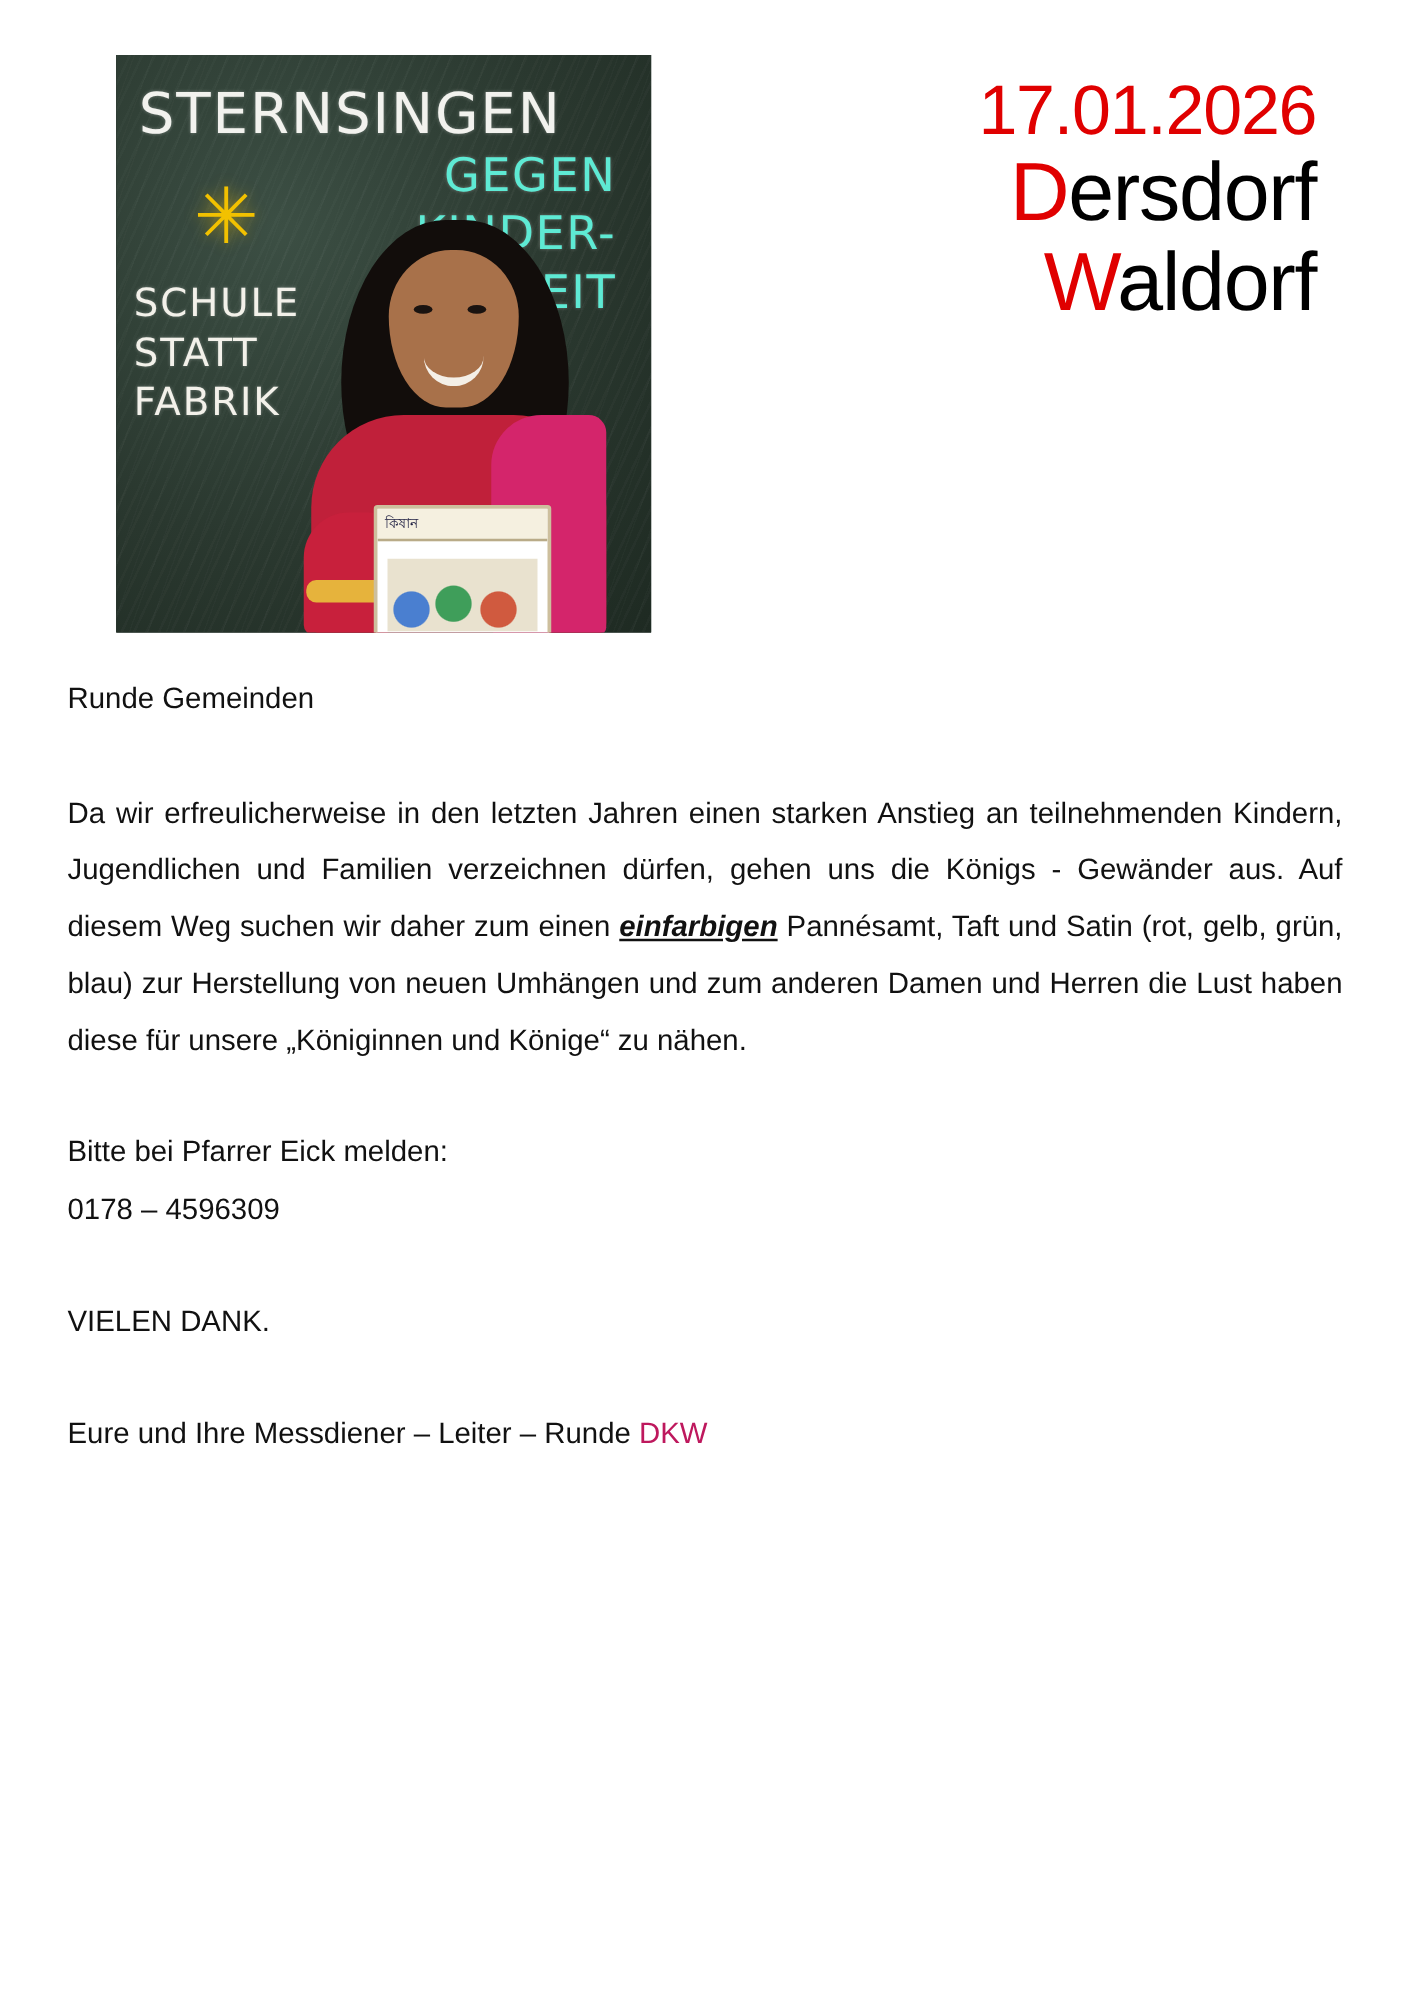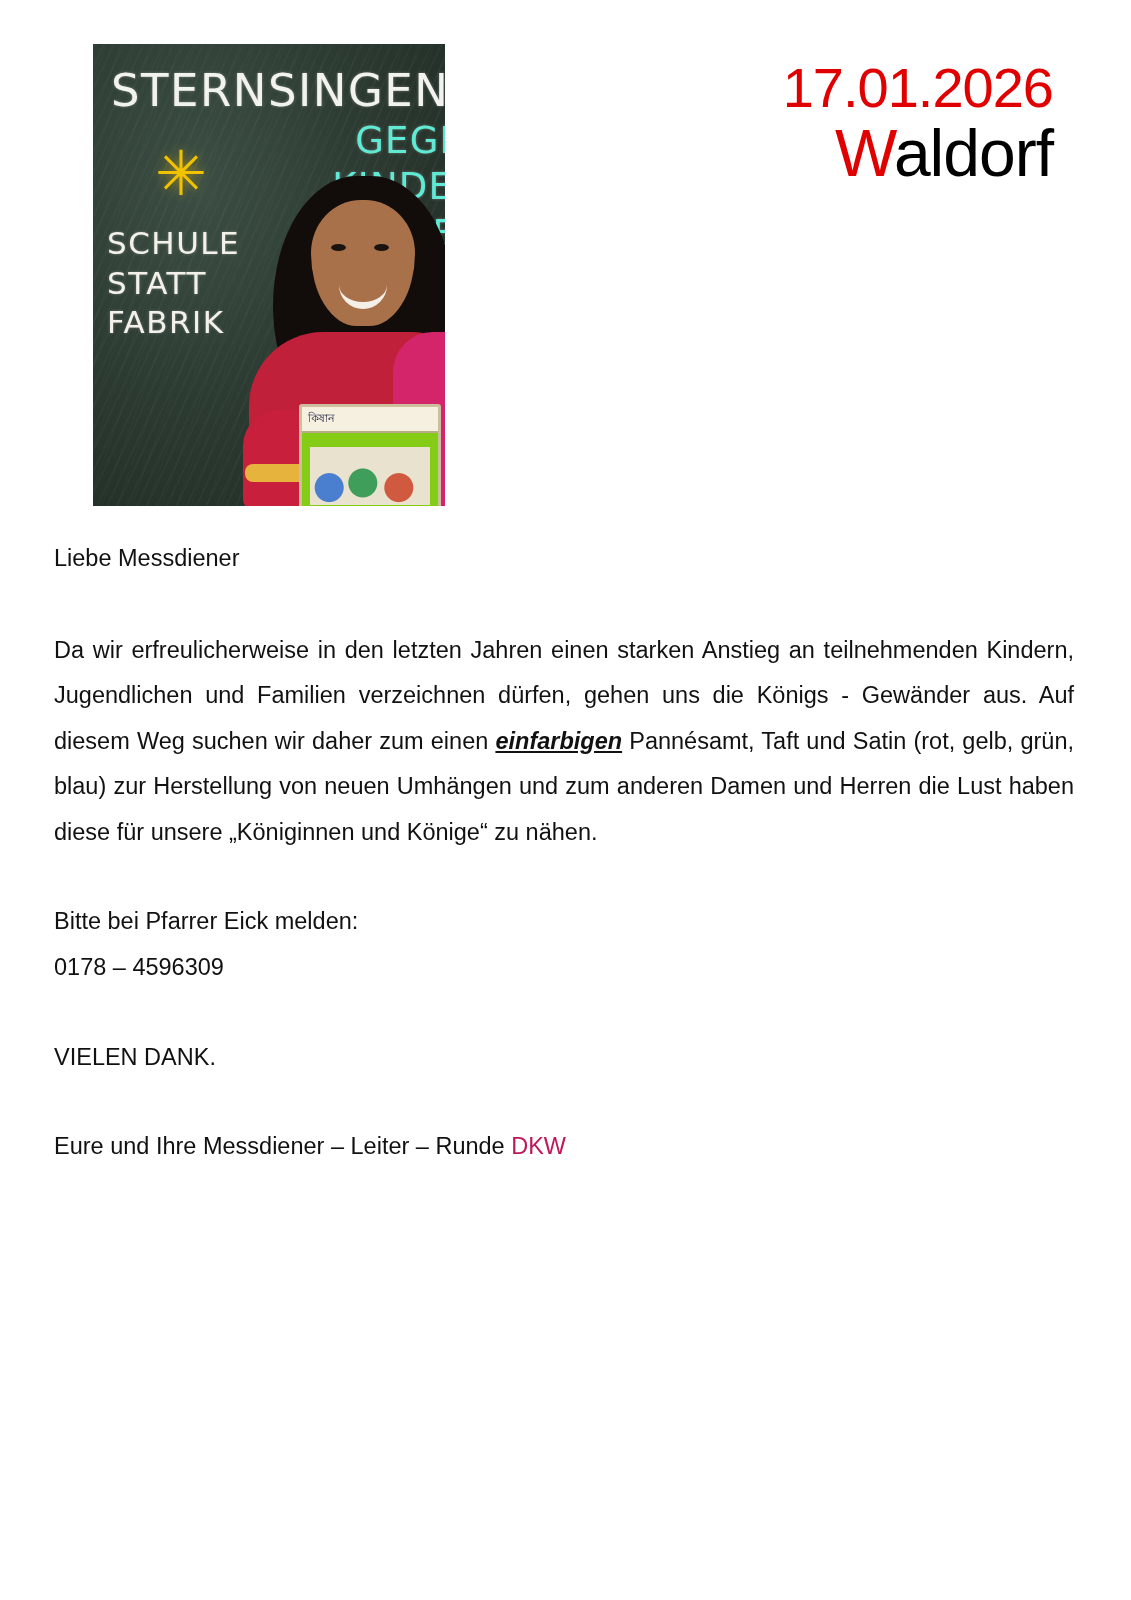--- a/index.html
+++ b/index.html
@@ -29,21 +29,21 @@
     top: 0;
     width: 1131px;
     height: 520px;
   }
 
   
   .poster {
     position: absolute;
     left: 93px;
     top: 44px;
-    width: 352px;
+    width: 428px;
     height: 462px;
     background: #2b3a33;
     overflow: hidden;
     box-shadow: 0 0 0 1px #1d2721 inset;
   }
   .poster .chalkboard {
     position: absolute;
     inset: 0;
     background:
       radial-gradient(ellipse at 30% 30%, #3c4f44 0%, #2a382f 55%, #1e2a22 100%);
@@ -166,21 +166,21 @@
     position: absolute;
     left: 2px; top: 300px;
     width: 64px; height: 18px;
     background: #e6b33c;
     border-radius: 8px;
   }
   .girl .book {
     position: absolute;
     left: 56px; top: 240px;
     width: 136px; height: 104px;
-    background: #84cc16;
+    background: #ffffff;
     border: 3px solid #cdbf9d;
     border-radius: 3px;
     overflow: hidden;
   }
   .girl .book .bk-top {
     position: absolute; left: 0; top: 0; right: 0; height: 24px;
     background: #f5f0e0;
     border-bottom: 2px solid #b9ab88;
   }
   .girl .book .bk-txt {
@@ -281,27 +281,28 @@
         <div class="book">
           <div class="bk-top"></div>
           <div class="bk-txt">কিষান</div>
           <div class="bk-fig"></div>
         </div>
       </div>
     </div>
 
     <div class="title-block">
       <div class="date">17.01.2026</div>
+      <div class="place"><span class="ini">D</span><span>ersdorf</span></div>
       <div class="place"><span class="ini">W</span><span>aldorf</span></div>
     </div>
   </div>
 
   <div class="body-text">
 
-    <p class="salutation">Liebe Messdiener</p>
+    <p class="salutation">Runde Gemeinden</p>
 
     <p class="para"><span>Da wir erfreulicherweise in den letzten Jahren einen starken Anstieg an teilnehmenden Kindern, Jugendlichen und Familien verzeichnen dürfen, gehen uns die Königs - Gewänder aus.  Auf diesem Weg suchen wir daher zum einen </span><b>einfarbigen</b><span> Pannésamt, Taft und Satin (rot, gelb, grün, blau) zur Herstellung von neuen Umhängen und zum anderen Damen und Herren die Lust haben diese für unsere „Königinnen und Könige“ zu nähen.</span></p>
 
     <p class="contact-line">Bitte bei Pfarrer Eick melden:</p>
     <p class="contact-line">0178 – 4596309</p>
 
     <div class="gap-small"></div>
 
     <p class="thanks">VIELEN DANK.</p>
 

